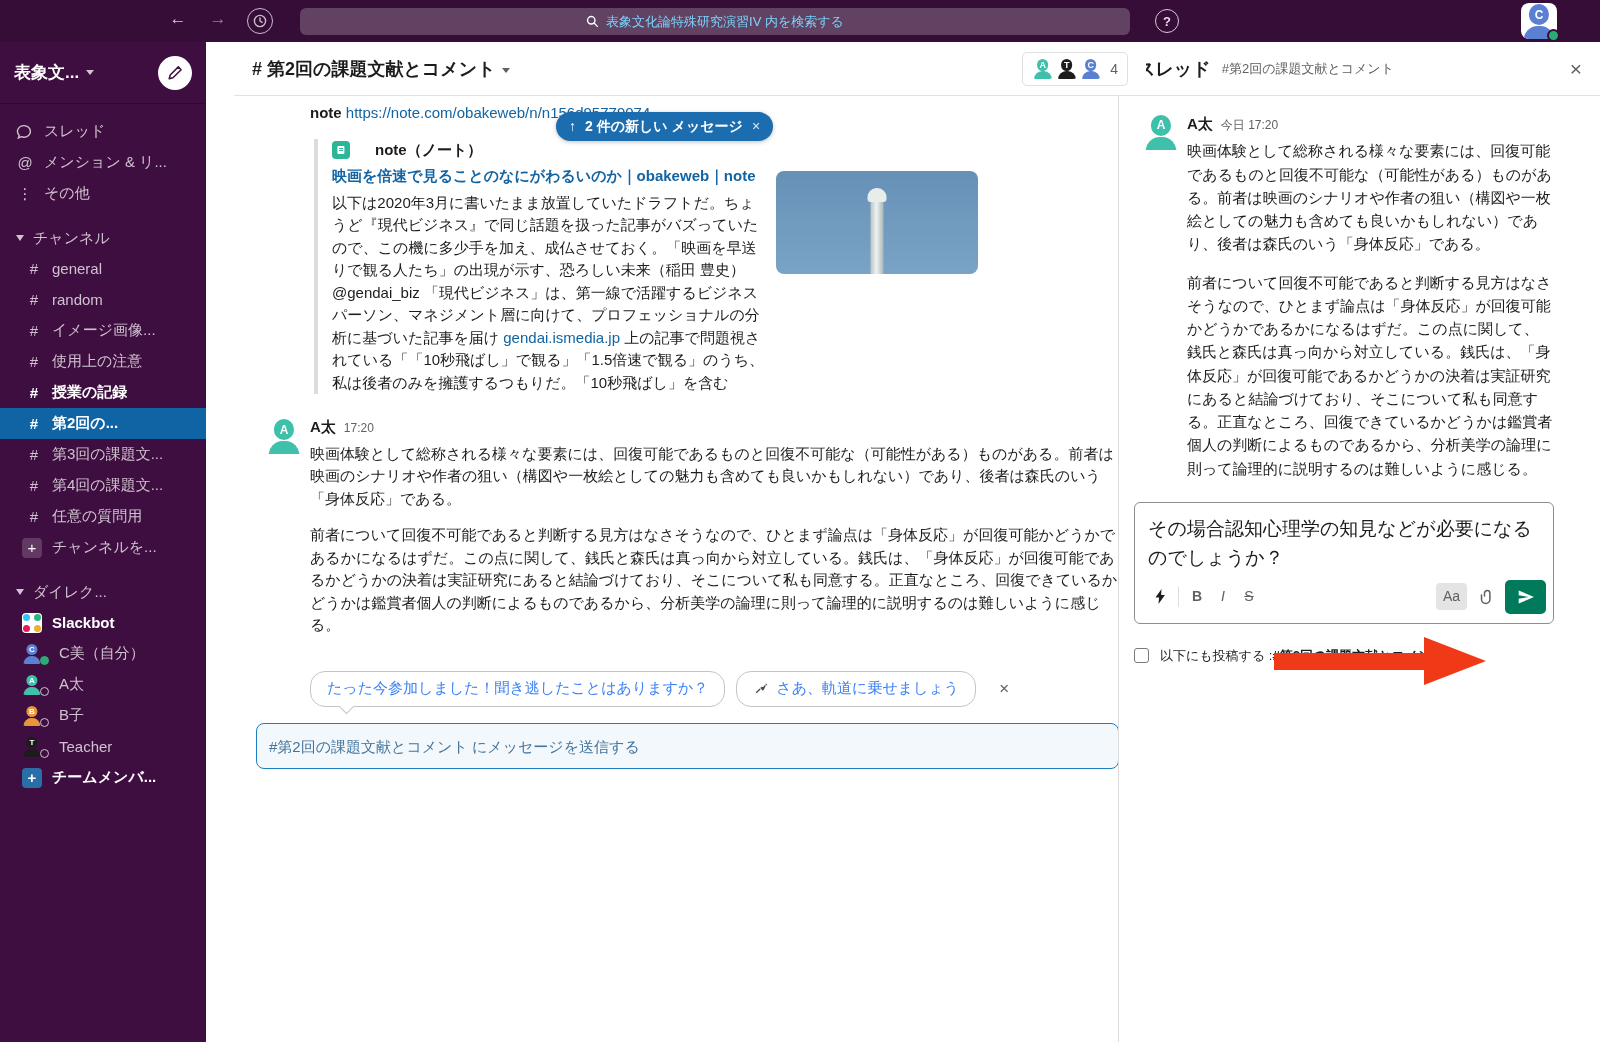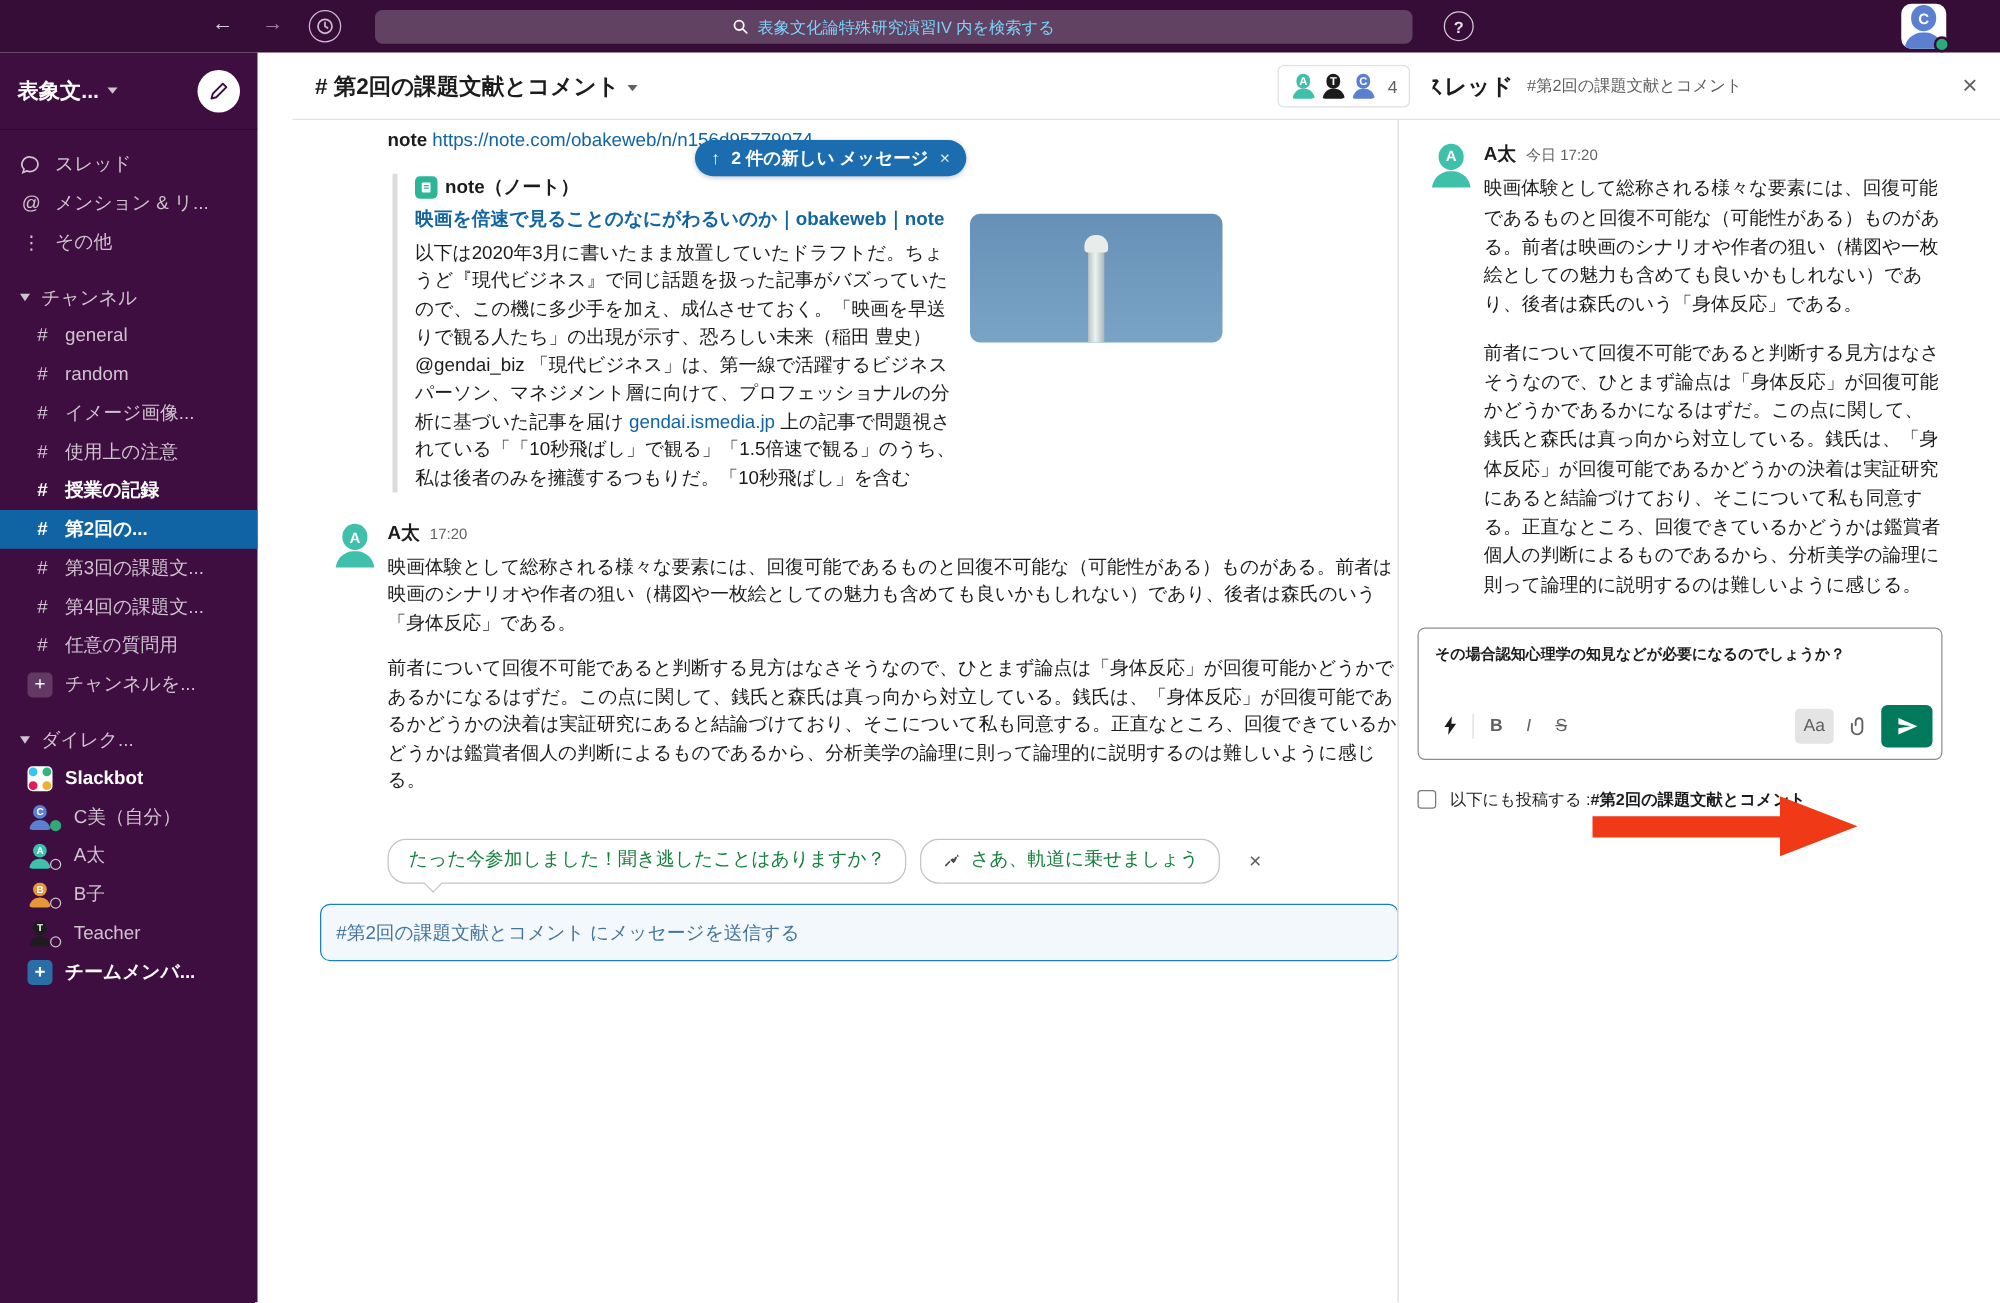--- a/index.html
+++ b/index.html
@@ -57,38 +57,38 @@
   .feed { position:relative; padding:4px 26px 0 76px; font-size:15px; line-height:1.5; height:814px; overflow:hidden; }
   .note-line { margin-top:2px; }
   .link { color:#1264a3; cursor:pointer; }
   .bullets { margin:8px 0 0 28px; }
   .bullets li { margin-bottom:8px; }
 
   .banner { position:absolute; left:322px; top:16px; height:29px; background:#1b6db0; color:#fff; border-radius:15px; display:flex; align-items:center; gap:9px; padding:0 13px; font-size:14px; font-weight:bold; box-shadow:0 1px 4px rgba(0,0,0,0.25); z-index:6; cursor:pointer; }
   .banner .bx { font-weight:normal; opacity:.85; cursor:pointer; }
 
   .card { position:relative; margin:14px 0 0 4px; border-left:4px solid #dcdcdc; padding-left:14px; }
-  .card-site { display:flex; align-items:center; gap:6px; font-weight:bold; margin-bottom:4px; }
+  .card-site { display:flex; align-items:center; gap:25px; font-weight:bold; margin-bottom:4px; }
   .note-fav { width:18px; height:18px; border-radius:4px; background:#2cb696; display:flex; align-items:center; justify-content:center; }
   .card-title { color:#1264a3; font-weight:bold; width:438px; margin-bottom:4px; }
   .card-body { width:438px; color:#1d1c1d; }
   .card-img { position:absolute; left:458px; top:32px; width:202px; height:103px; border-radius:8px; background:linear-gradient(180deg,#6690b6,#7aa4c6); overflow:hidden; }
   .tower { position:absolute; left:50%; bottom:0; transform:translateX(-50%); width:13px; height:78px; background:linear-gradient(90deg,#b9c4c6,#eef2f1 45%,#aab6b8); }
   .tower-cap { position:absolute; left:50%; bottom:72px; transform:translateX(-50%); width:19px; height:14px; border-radius:9px 9px 3px 3px; background:#e8ecea; }
 
   .msg { position:relative; margin-top:22px; }
   .msg-av { position:absolute; left:-44px; top:2px; width:36px; height:36px; }
   .msg-head { display:flex; align-items:baseline; gap:8px; }
   .msg-author { font-weight:bold; }
   .msg-time { color:#616061; font-size:12px; }
   .msg p { margin-top:4px; width:818px; }
   .msg p + p { margin-top:14px; }
 
   .suggest-row { display:flex; align-items:center; gap:11px; margin-top:34px; }
-  .pill { position:relative; border:1px solid #c4c4c4; border-radius:15px; height:36px; display:flex; align-items:center; gap:8px; padding:12px 16px; font-size:15px; color:#15803d; background:#fff; cursor:pointer; }
+  .pill { position:relative; border:1px solid #c4c4c4; border-radius:15px; height:36px; display:flex; align-items:center; gap:8px; padding:12px 16px; font-size:15px; color:#3b82f6; background:#fff; cursor:pointer; }
   .pill-tail { position:absolute; left:30px; bottom:-6.5px; width:11px; height:11px; background:#fff; border-right:1px solid #c4c4c4; border-bottom:1px solid #c4c4c4; transform:rotate(45deg); }
   .sugg-close { color:#616061; font-size:17px; margin-left:12px; cursor:pointer; }
 
   .composer { margin:16px 0 0 -54px; width:863px; border:1.5px solid #1d7fc1; border-radius:8px; background:#f2f8fc; overflow:hidden; }
   .composer-input { padding:12px 12px 6px 12px; font-size:15px; color:#44749c; min-height:44px; cursor:text; }
   .cbar-ic { width:26px; height:24px; display:flex; align-items:center; justify-content:center; font-size:14px; cursor:pointer; flex:none; }
   .cbar-ic.dark { color:#1d1c1d; }
   .cbar-div { width:1px; height:20px; background:#ddd; margin:0 5px; flex:none; }
   .bold-g { font-weight:bold; } .ital-g { font-style:italic; } .strike-g { text-decoration:line-through; }
 
@@ -96,21 +96,21 @@
   .thread { position:absolute; top:42px; left:1118px; width:482px; height:1000px; background:#fff; border-left:1px solid #dcdcdc; }
   .th-header { height:54px; border-bottom:1px solid #e2e2e2; display:flex; align-items:center; padding:0 18px; gap:11px; }
   .th-title { font-size:18px; font-weight:bold; }
   .th-sub { font-size:13px; color:#616061; }
   .th-close { margin-left:auto; color:#616061; font-size:21px; cursor:pointer; }
   .th-body { position:relative; padding:16px 16px 0 68px; font-size:15px; line-height:1.55; }
   .th-msg p { width:366px; margin-top:4px; }
   .th-msg p + p { margin-top:15px; }
 
   .reply-box { position:relative; margin:22px 0 0 -53px; width:420px; border:1px solid #8d8d8d; border-radius:6px; background:#fff; }
-  .reply-text { padding:11px 13px 4px 13px; font-size:12px; min-height:58px; cursor:text;font-weight:bold; }
+  .reply-text { padding:11px 13px 4px 13px; font-size:19px; min-height:58px; cursor:text; }
   .reply-bar { display:flex; align-items:center; height:46px; padding:0 7px 6px 12px; color:#616061; }
   .aa-chip { background:#e4e4e4; border-radius:4px; padding:3px 7px; font-size:14px; color:#616061; margin-left:auto; cursor:pointer; }
   .clip-ic { margin:0 10px 0 12px; cursor:pointer; }
   .send-green { width:41px; height:34px; border-radius:5px; background:#007a5a; display:flex; align-items:center; justify-content:center; cursor:pointer; }
 
   .arrow { position:absolute; left:155px; top:595px; z-index:9; pointer-events:none; }
   .arrow .shaft { position:absolute; left:0; top:16px; width:150px; height:17px; background:#f03a17; }
   .arrow .head { position:absolute; left:150px; top:0; width:0; height:0; border-top:24px solid transparent; border-bottom:24px solid transparent; border-left:62px solid #f03a17; }
 
   .also-row { display:flex; align-items:center; gap:11px; margin:22px 0 0 -53px; font-size:13px; color:#1d1c1d; }

